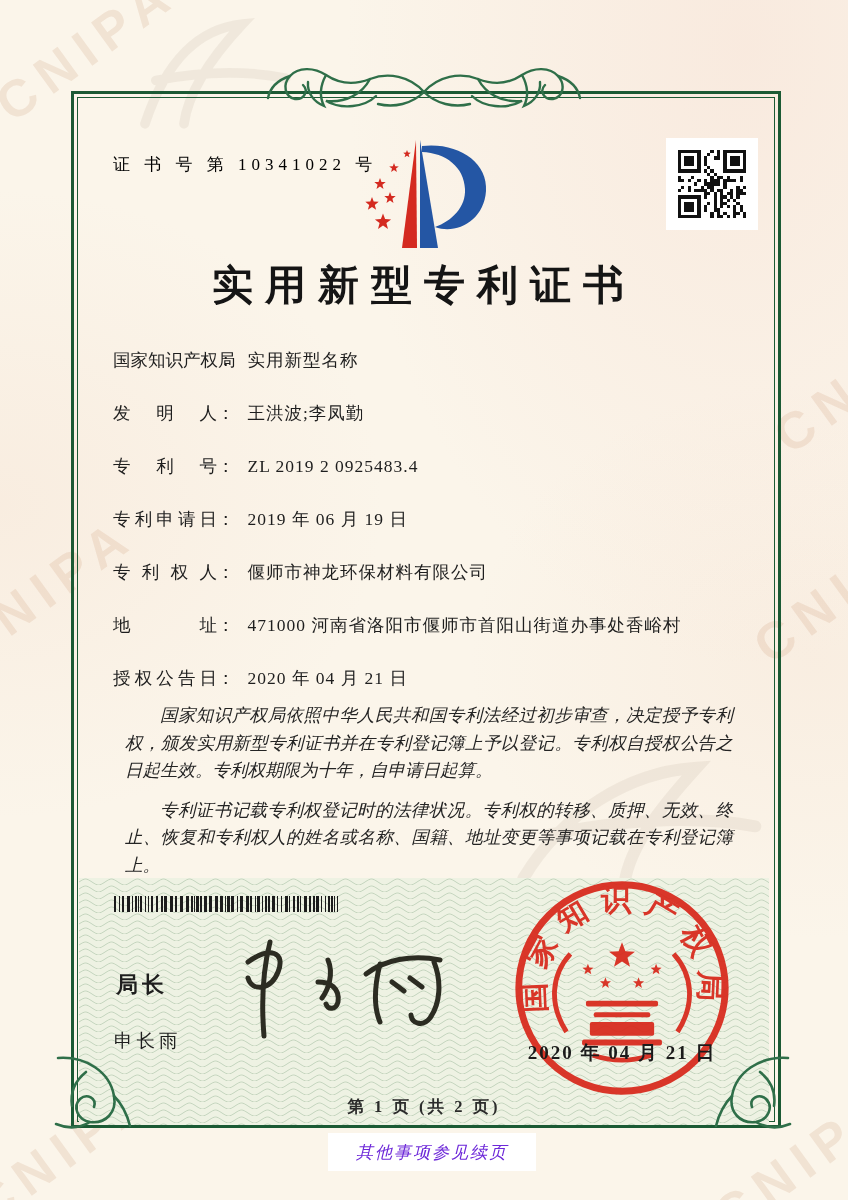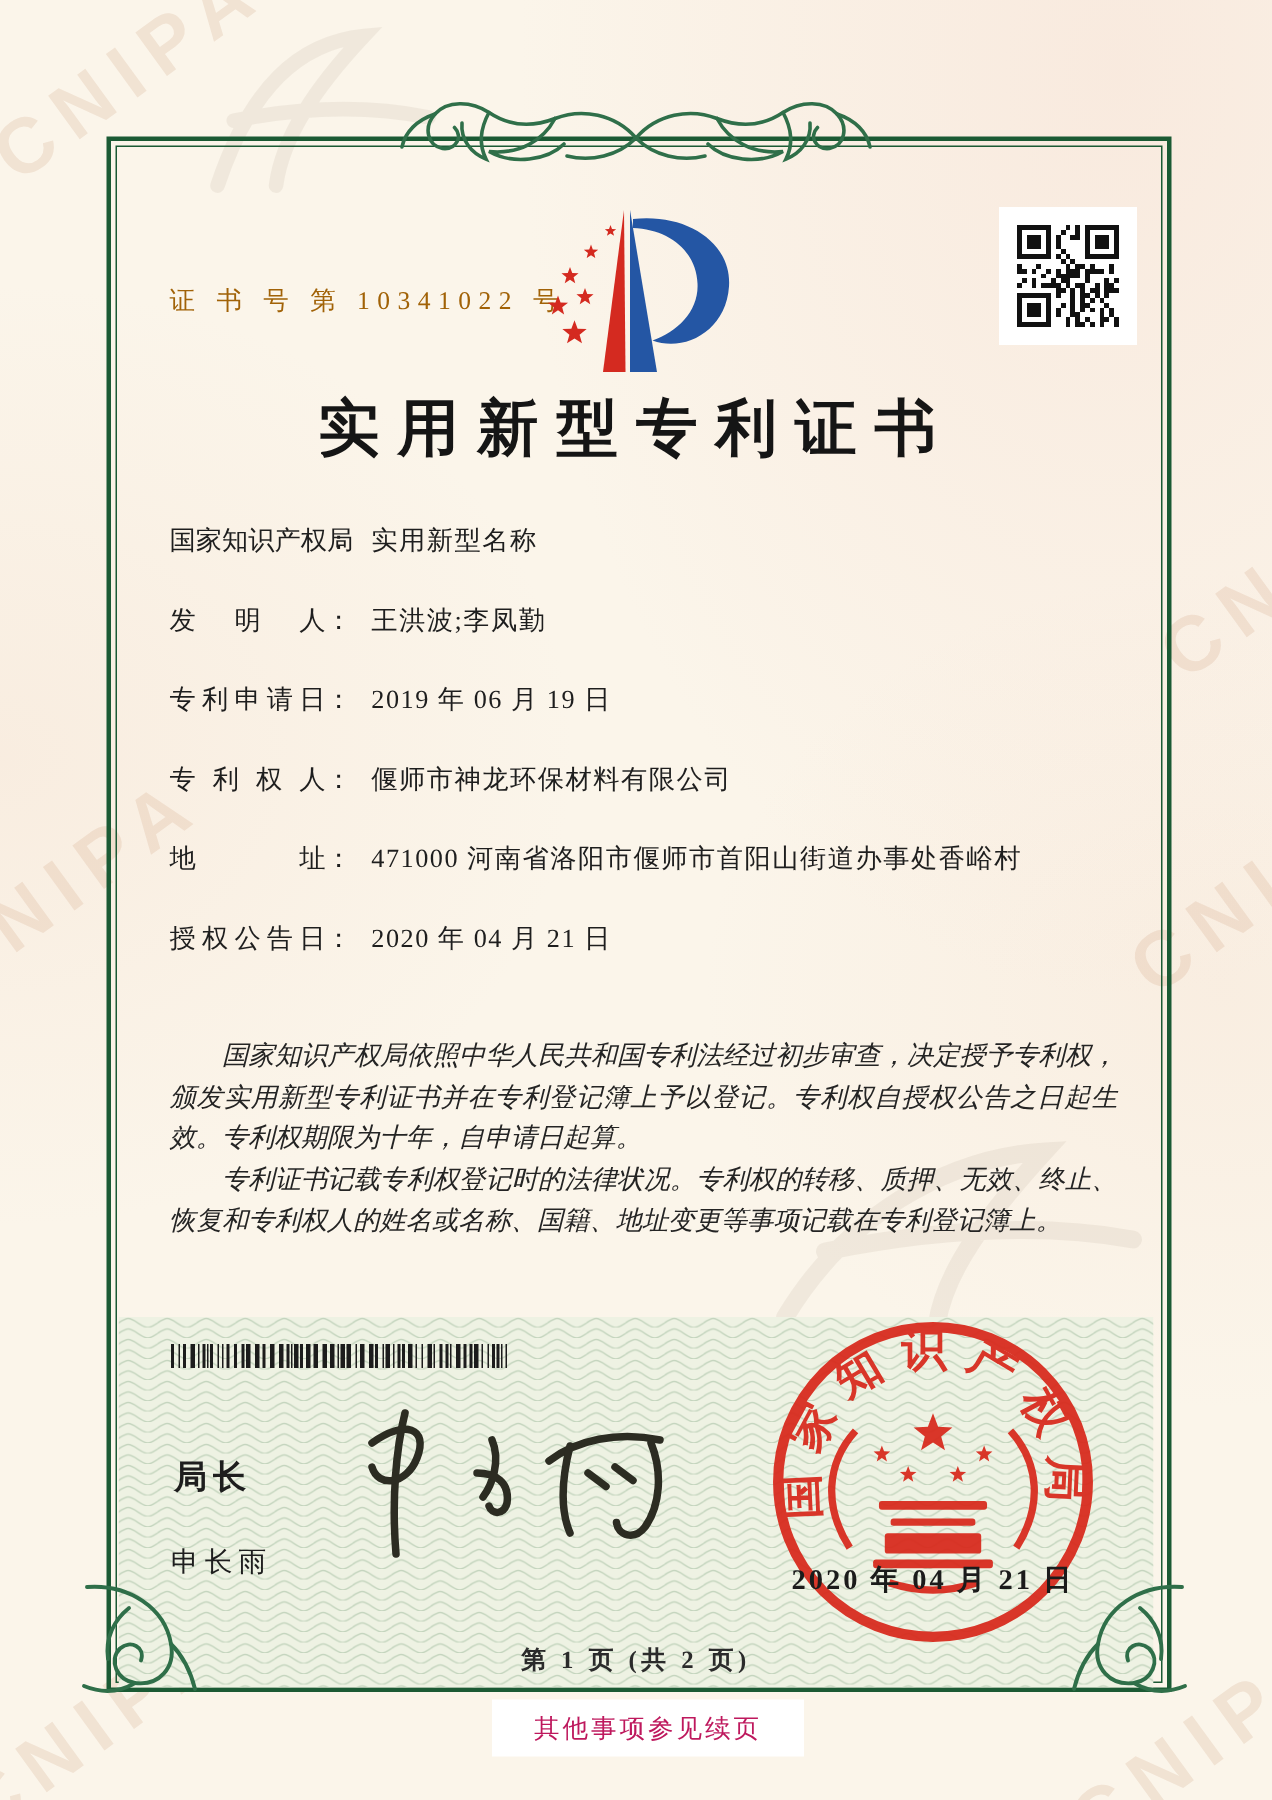--- a/index.html
+++ b/index.html
@@ -28,21 +28,21 @@
   }
   .frame-inner{
     left:3px;top:3px;right:3px;bottom:3px;position:absolute;
     border:1px solid #1b5a34;
   }
   
   .band{left:79px;top:878px;width:690px;height:247px;z-index:1;}
   
   .cert-no{
     left:113px;top:153px;z-index:2;
-    font-size:17px;letter-spacing:5px;color:#a16207;margin-top:36px;
+    font-size:17px;letter-spacing:5px;color:#000000;
   }
   .logo{left:350px;top:136px;width:145px;height:118px;z-index:2;}
   .qr-patch{left:666px;top:138px;width:92px;height:92px;background:#ffffff;z-index:2;
     display:flex;align-items:center;justify-content:center;}
   .title{
     left:0;top:258px;width:848px;text-align:center;z-index:2;
     font-size:41px;font-weight:700;letter-spacing:12px;color:#151515;
   }
   .fields{left:113px;top:350px;width:640px;z-index:2;font-size:17.5px;}
   .frow{margin-bottom:33px;line-height:20px;white-space:nowrap;position:relative;}
@@ -51,39 +51,39 @@
     vertical-align:top;letter-spacing:0;
   }
   .fcolon{display:inline-block;}
   .fvalue{display:inline-block;margin-left:13px;letter-spacing:1px;}
   .grant2{position:absolute;left:342px;top:0;}
   .paras{
     left:113px;top:690px;width:632px;z-index:2;
     font-size:17.5px;line-height:27.5px;font-style:italic;color:#242424;
     text-align:justify;
   }
-  .paras p{margin:0;text-indent:2em;}
+  .paras p{margin:12px;text-indent:2em;}
   .barcode{left:114px;top:896px;width:224px;height:16px;z-index:2;}
   .signer-title{left:116px;top:970px;z-index:2;font-size:22px;letter-spacing:4px;font-weight:bold;}
   .signer-name{left:114px;top:1004px;z-index:2;font-size:18.5px;letter-spacing:4px;margin-top:24px;}
   .signature{left:228px;top:932px;width:240px;height:115px;z-index:2;}
   .seal{left:510px;top:876px;width:224px;height:224px;z-index:3;opacity:.93;}
   .seal-date{
     left:510px;top:1040px;width:224px;text-align:center;z-index:4;
     font-size:19px;font-weight:700;letter-spacing:2px;color:#1b1b1b;
   }
   .page-footer{
     left:0;top:1096px;width:848px;text-align:center;z-index:2;
     font-size:16.5px;letter-spacing:3px;color:#2b2b2b;font-weight:bold;
   }
   .note-box{
     left:328px;top:1133px;width:208px;height:38px;background:#ffffff;z-index:2;
     display:flex;align-items:center;justify-content:center;
   }
-  .note-text{font-size:17px;letter-spacing:2px;color:#be185d;}
+  .note-text{font-size:17px;font-style:italic;letter-spacing:2px;color:#6d28d9;}
   .ghost{opacity:.07;z-index:0;}
   .ornament{z-index:2;}
 </style>
 </head>
 <body>
 
 <span class="wm" style="left:-18px;top:18px;">CNIPA</span>
 <span class="wm" style="left:760px;top:350px;">CNIPA</span>
 <span class="wm" style="left:-60px;top:560px;">CNIPA</span>
 <span class="wm" style="left:740px;top:560px;">CNIPA</span>
@@ -374,20 +374,23 @@
 <div class="abs title">实用新型专利证书</div>
 
 <div class="abs fields">
   <div class="frow">
     <span class="flabel">国家知识产权局</span><span class="fcolon">：</span><span class="fvalue">实用新型名称</span>
   </div>
   <div class="frow">
     <span class="flabel">发明人</span><span class="fcolon">：</span><span class="fvalue">王洪波;李凤勤</span>
   </div>
   <div class="frow">
+    <span class="flabel">专利号</span><span class="fcolon">：</span><span class="fvalue">ZL 2019 2 0925483.4</span>
+  </div>
+  <div class="frow">
     <span class="flabel">专利申请日</span><span class="fcolon">：</span><span class="fvalue">2019 年 06 月 19 日</span>
   </div>
   <div class="frow">
     <span class="flabel">专利权人</span><span class="fcolon">：</span><span class="fvalue">偃师市神龙环保材料有限公司</span>
   </div>
   <div class="frow">
     <span class="flabel">地址</span><span class="fcolon">：</span><span class="fvalue">471000 河南省洛阳市偃师市首阳山街道办事处香峪村</span>
   </div>
   <div class="frow">
     <span class="flabel">授权公告日</span><span class="fcolon">：</span><span class="fvalue">2020 年 04 月 21 日</span>

